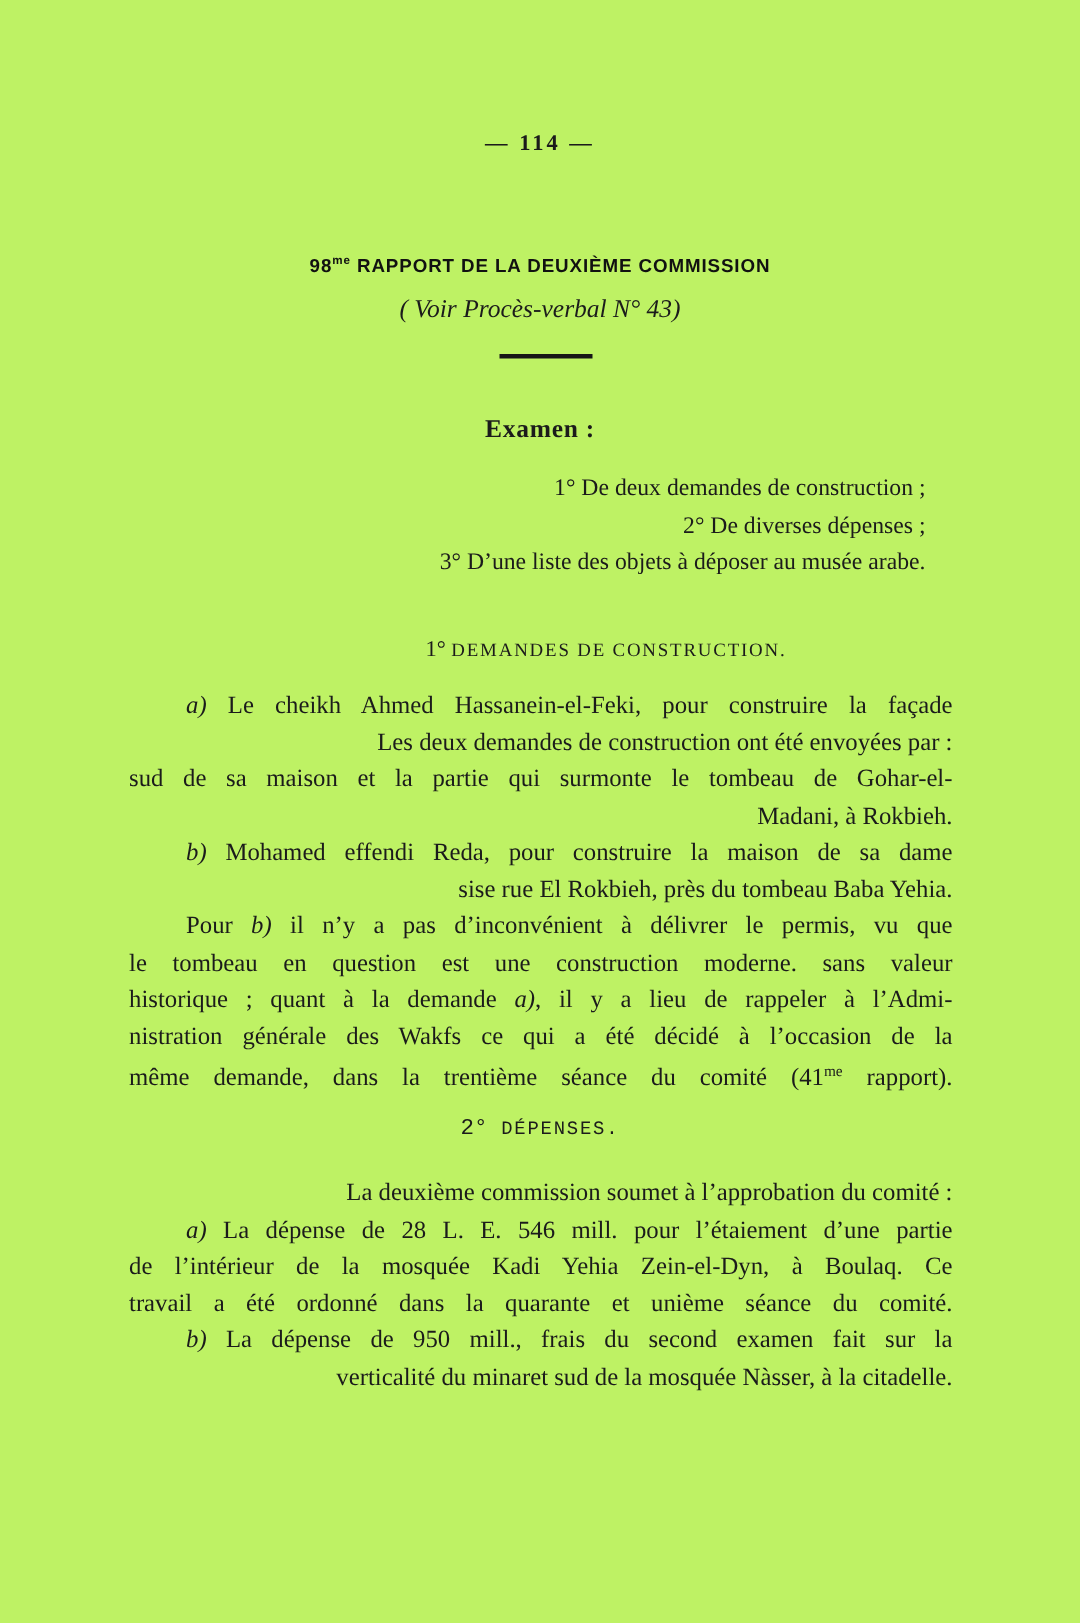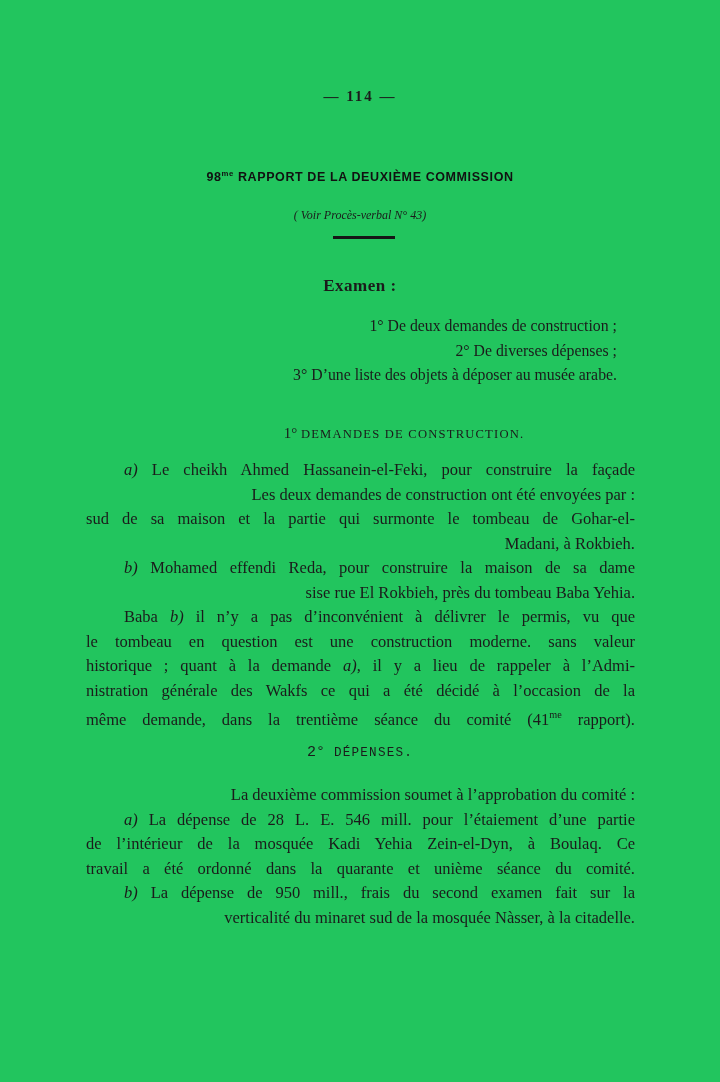--- a/index.html
+++ b/index.html
@@ -4,42 +4,41 @@
 <style>
   html,body{margin:0;padding:0;}
   body{
     background:#e9e7e2;
     font-family:"Liberation Serif","DejaVu Serif",serif;
   }
   .page{
     position:relative;
     width:720px;height:1082px;
     margin:0 auto;
-    background:#22c55e;
+    background:#bef264;
     color:#1b1b1b;
     overflow:hidden;
   }
   .centered{
     position:absolute;left:0;width:720px;
     text-align:center;
   }
   .page-number{
     top:88px;
     font-size:15px;font-weight:bold;letter-spacing:2px;
   }
   .report-title{
     top:169px;
     font-family:"Liberation Sans","DejaVu Sans",sans-serif;
     font-size:12.5px;font-weight:bold;letter-spacing:0.6px;
     color:#111;
   }
   .report-subtitle{
     top:196px;
-    font-size:12px;
-    margin-top:12px;
+    font-size:17px;
   }
   .divider-rule{
     position:absolute;top:236px;left:333px;
     width:62px;height:3px;background:#161616;
   }
   .examen-heading{
     top:276px;
     font-size:17px;font-weight:bold;letter-spacing:0.5px;
   }
   .examen-list{
@@ -94,21 +93,21 @@
       <div class="tline"><span>1° </span><span class="s-sc">DEMANDES DE CONSTRUCTION.</span></div>
     </div>
 
   <div class="body-block sec1-body">
       <div class="tline ind jst"><span class="s-i">a)</span><span> Le cheikh Ahmed Hassanein-el-Feki, pour construire la façade</span></div>
       <div class="tline ind"><span>Les deux demandes de construction ont été envoyées par :</span></div>
       <div class="tline jst"><span>sud de sa maison et la partie qui surmonte le tombeau de Gohar-el-</span></div>
       <div class="tline"><span>Madani, à Rokbieh.</span></div>
       <div class="tline ind jst"><span class="s-i">b)</span><span> Mohamed effendi Reda, pour construire la maison de sa dame</span></div>
       <div class="tline"><span>sise rue El Rokbieh, près du tombeau Baba Yehia.</span></div>
-      <div class="tline ind jst"><span>Baba </span><span class="s-i">b)</span><span> il n’y a pas d’inconvénient à délivrer le permis, vu que</span></div>
+      <div class="tline ind jst"><span>Pour </span><span class="s-i">b)</span><span> il n’y a pas d’inconvénient à délivrer le permis, vu que</span></div>
       <div class="tline jst"><span>le tombeau en question est une construction moderne. sans valeur</span></div>
       <div class="tline jst"><span>historique ; quant à la demande </span><span class="s-i">a)</span><span>, il y a lieu de rappeler à l’Admi-</span></div>
       <div class="tline jst"><span>nistration générale des Wakfs ce qui a été décidé à l’occasion de la</span></div>
       <div class="tline jst"><span>même demande, dans la trentième séance du comité (41</span><span class="s-sup">me</span><span> rapport).</span></div>
     </div>
 
   <div class="centered section-heading sec2-heading">
       <div class="tline"><span>2° </span><span class="s-sc">DÉPENSES.</span></div>
     </div>
 

